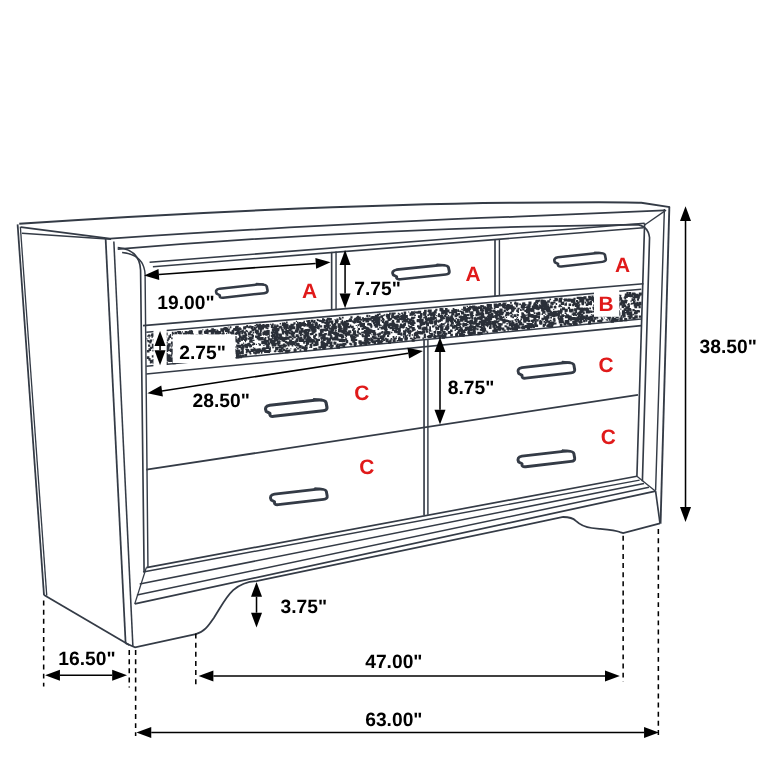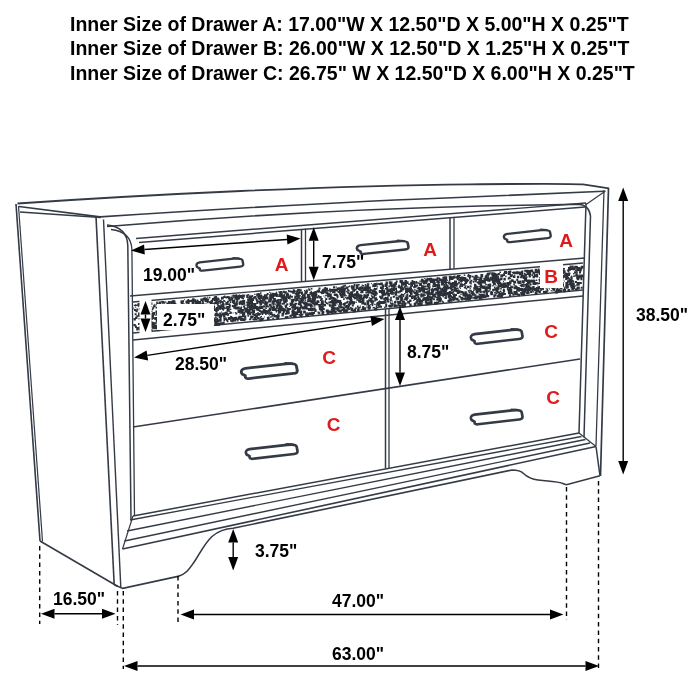--- a/index.html
+++ b/index.html
@@ -1,23 +1,20 @@
 <!DOCTYPE html>
 <html><head><meta charset="utf-8">
 <style>
 html,body{margin:0;padding:0;background:#fff;width:700px;height:700px;overflow:hidden}
 #wrap{position:relative;width:700px;height:700px;font-family:"Liberation Sans",sans-serif}
 #toptext{position:absolute;left:70px;top:11.5px;font-weight:bold;font-size:19.5px;line-height:24.5px;color:#000;white-space:pre}
 #dr{position:absolute;left:0;top:0}
 </style></head>
 <body>
 <div id="wrap">
-<div id="toptext">Inner Size of Drawer A: 17.00"W X 12.50"D X 5.00"H X 0.25"T
-Inner Size of Drawer B: 26.00"W X 12.50"D X 1.25"H X 0.25"T
-Inner Size of Drawer C: 26.75" W X 12.50"D X 6.00"H X 0.25"T</div>
 <div id="dr"><svg width="700" height="700" viewBox="0 0 700 700" xmlns="http://www.w3.org/2000/svg" font-family="Liberation Sans, sans-serif">
 <defs>
           <g id="hdl">
 <path d="M4,10.8 C2.7,8.1 3.6,6.3 6.8,5.7 L42,1.6 C47.5,1.1 50.5,1.7 50.9,3.5 L51.6,7.3 C51.9,9.1 50.8,10 48.5,10.3 L10,14.9 C7.5,15.2 6.5,14.3 6.9,12.4 Z" fill="#fff" stroke="#343b46" stroke-width="2.5" stroke-linejoin="round"></path>
 <path d="M39.5,2.0 L41,-0.2 L47.8,0.35 L49.3,2.1 Z" fill="#343b46"></path>
 </g>
         </defs>
 <path d="M17.5,203.5 C150,194.5 330,185.6 470,184.3 C540,183.7 580,184.2 583,184.4 L609,188.3" fill="none" stroke="#343b46" stroke-width="1.8"></path>
 <path d="M100,216.9 C220,209 360,201 470,197 C530,194.8 580,192.3 604,191.3" fill="none" stroke="#343b46" stroke-width="1.6"></path>
 <line x1="19" y1="206.5" x2="100" y2="216.9" stroke="#343b46" stroke-width="1.6"></line>

